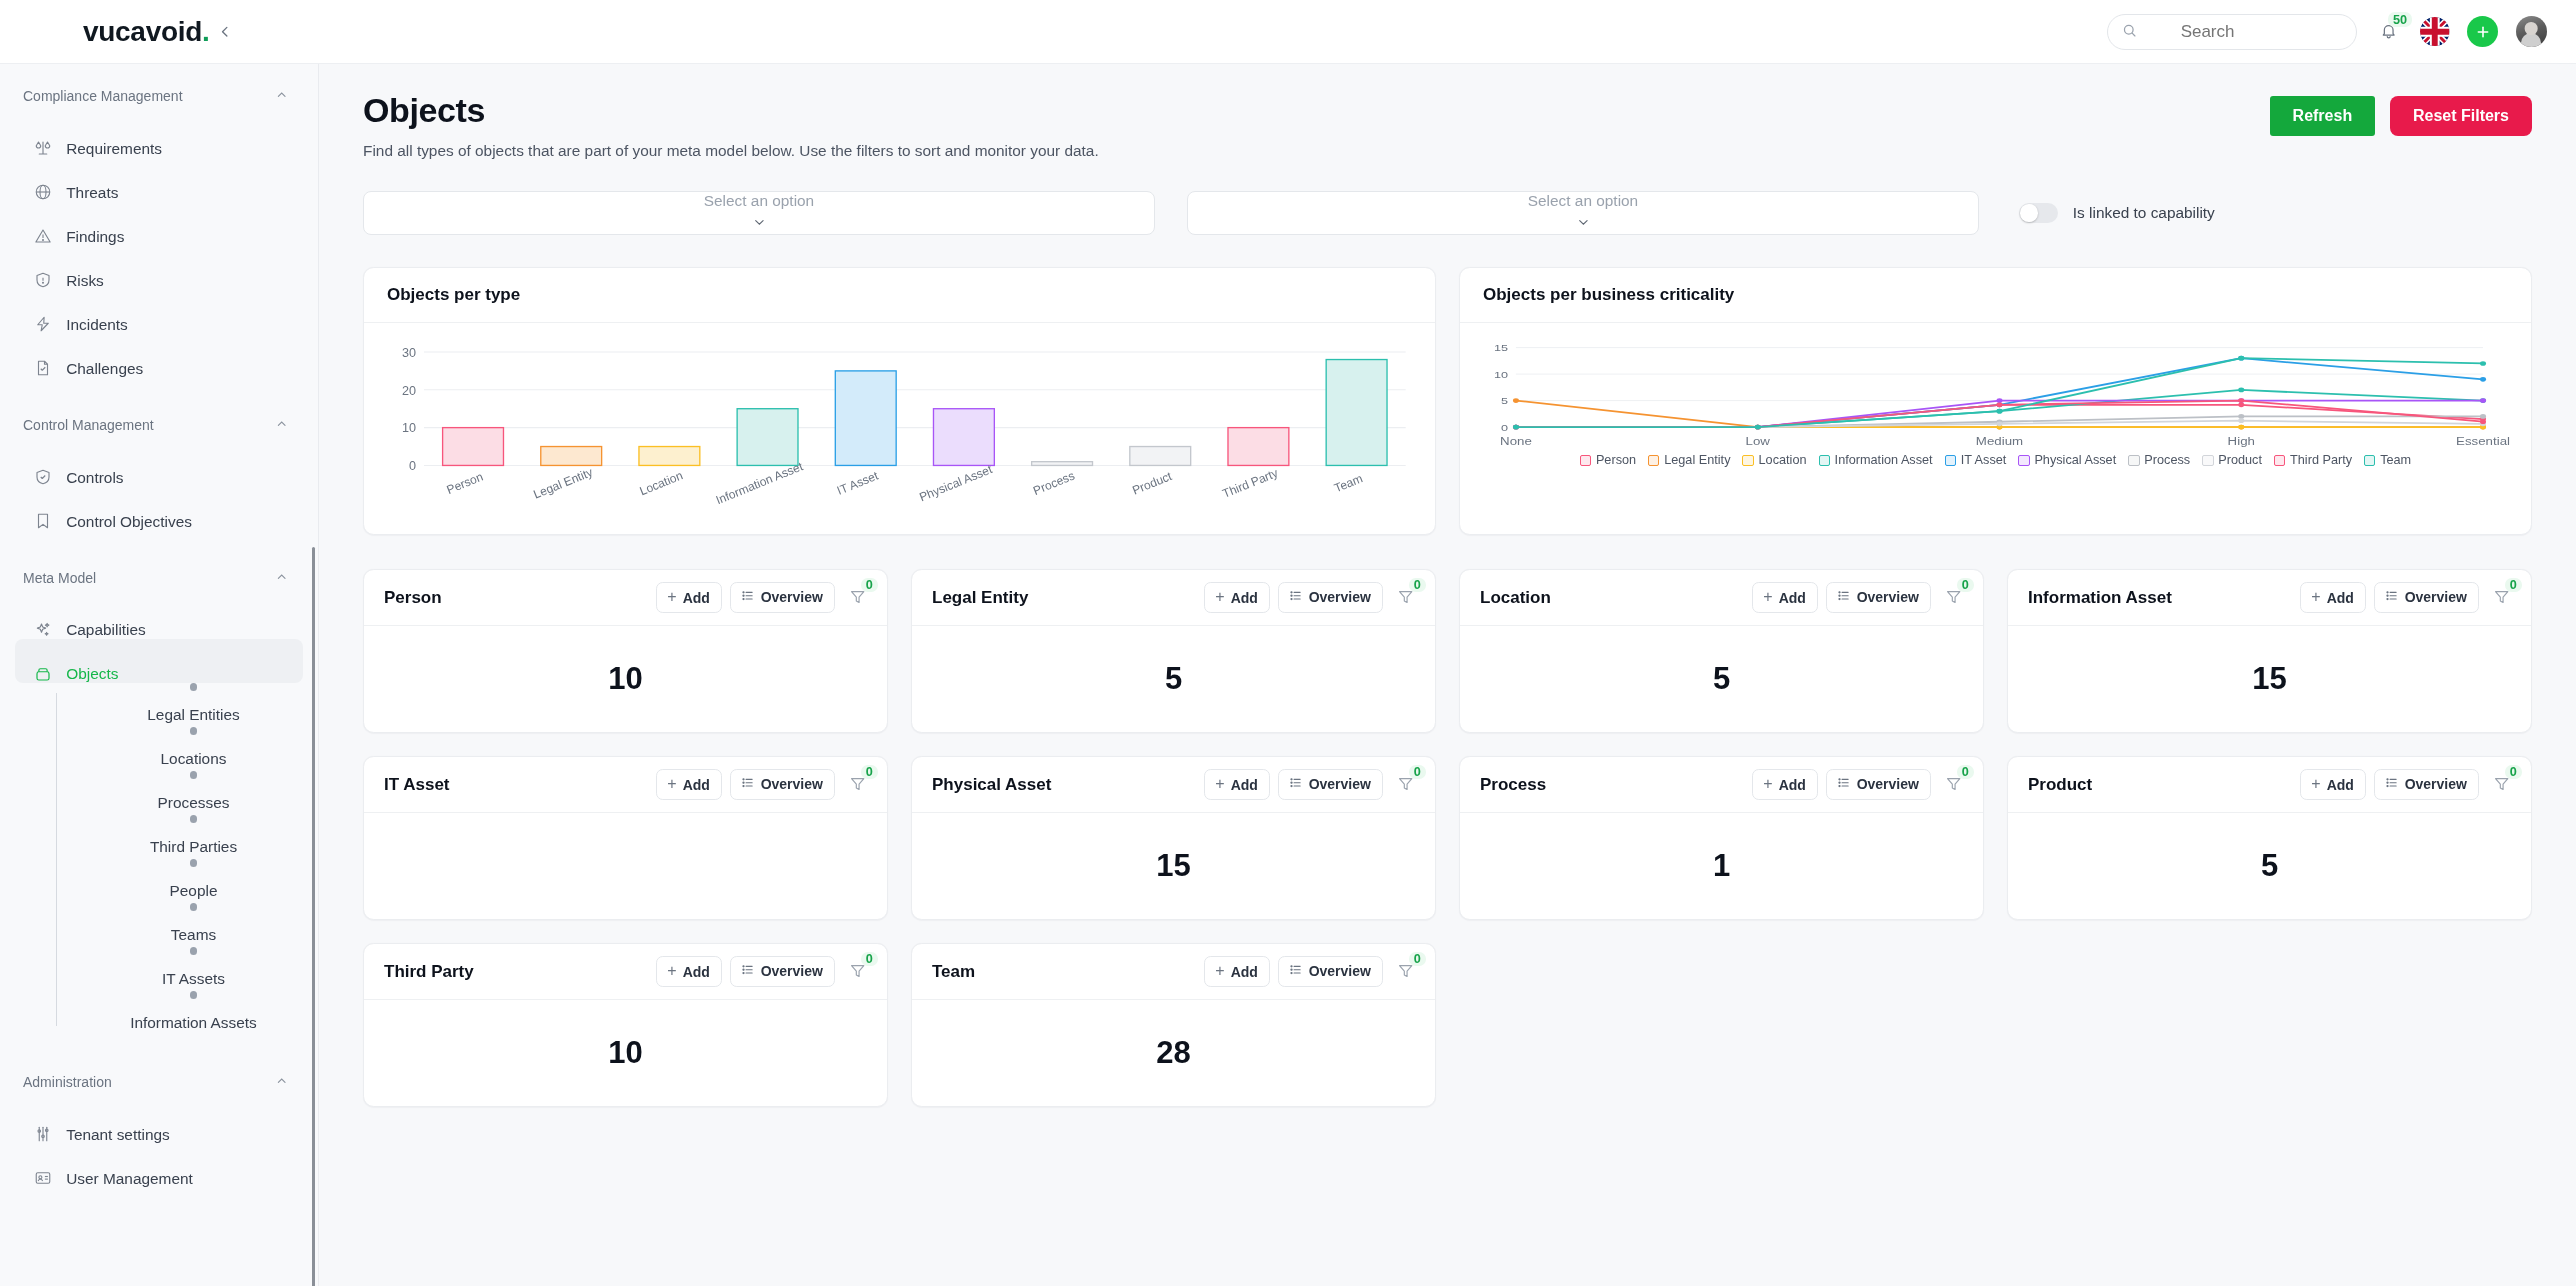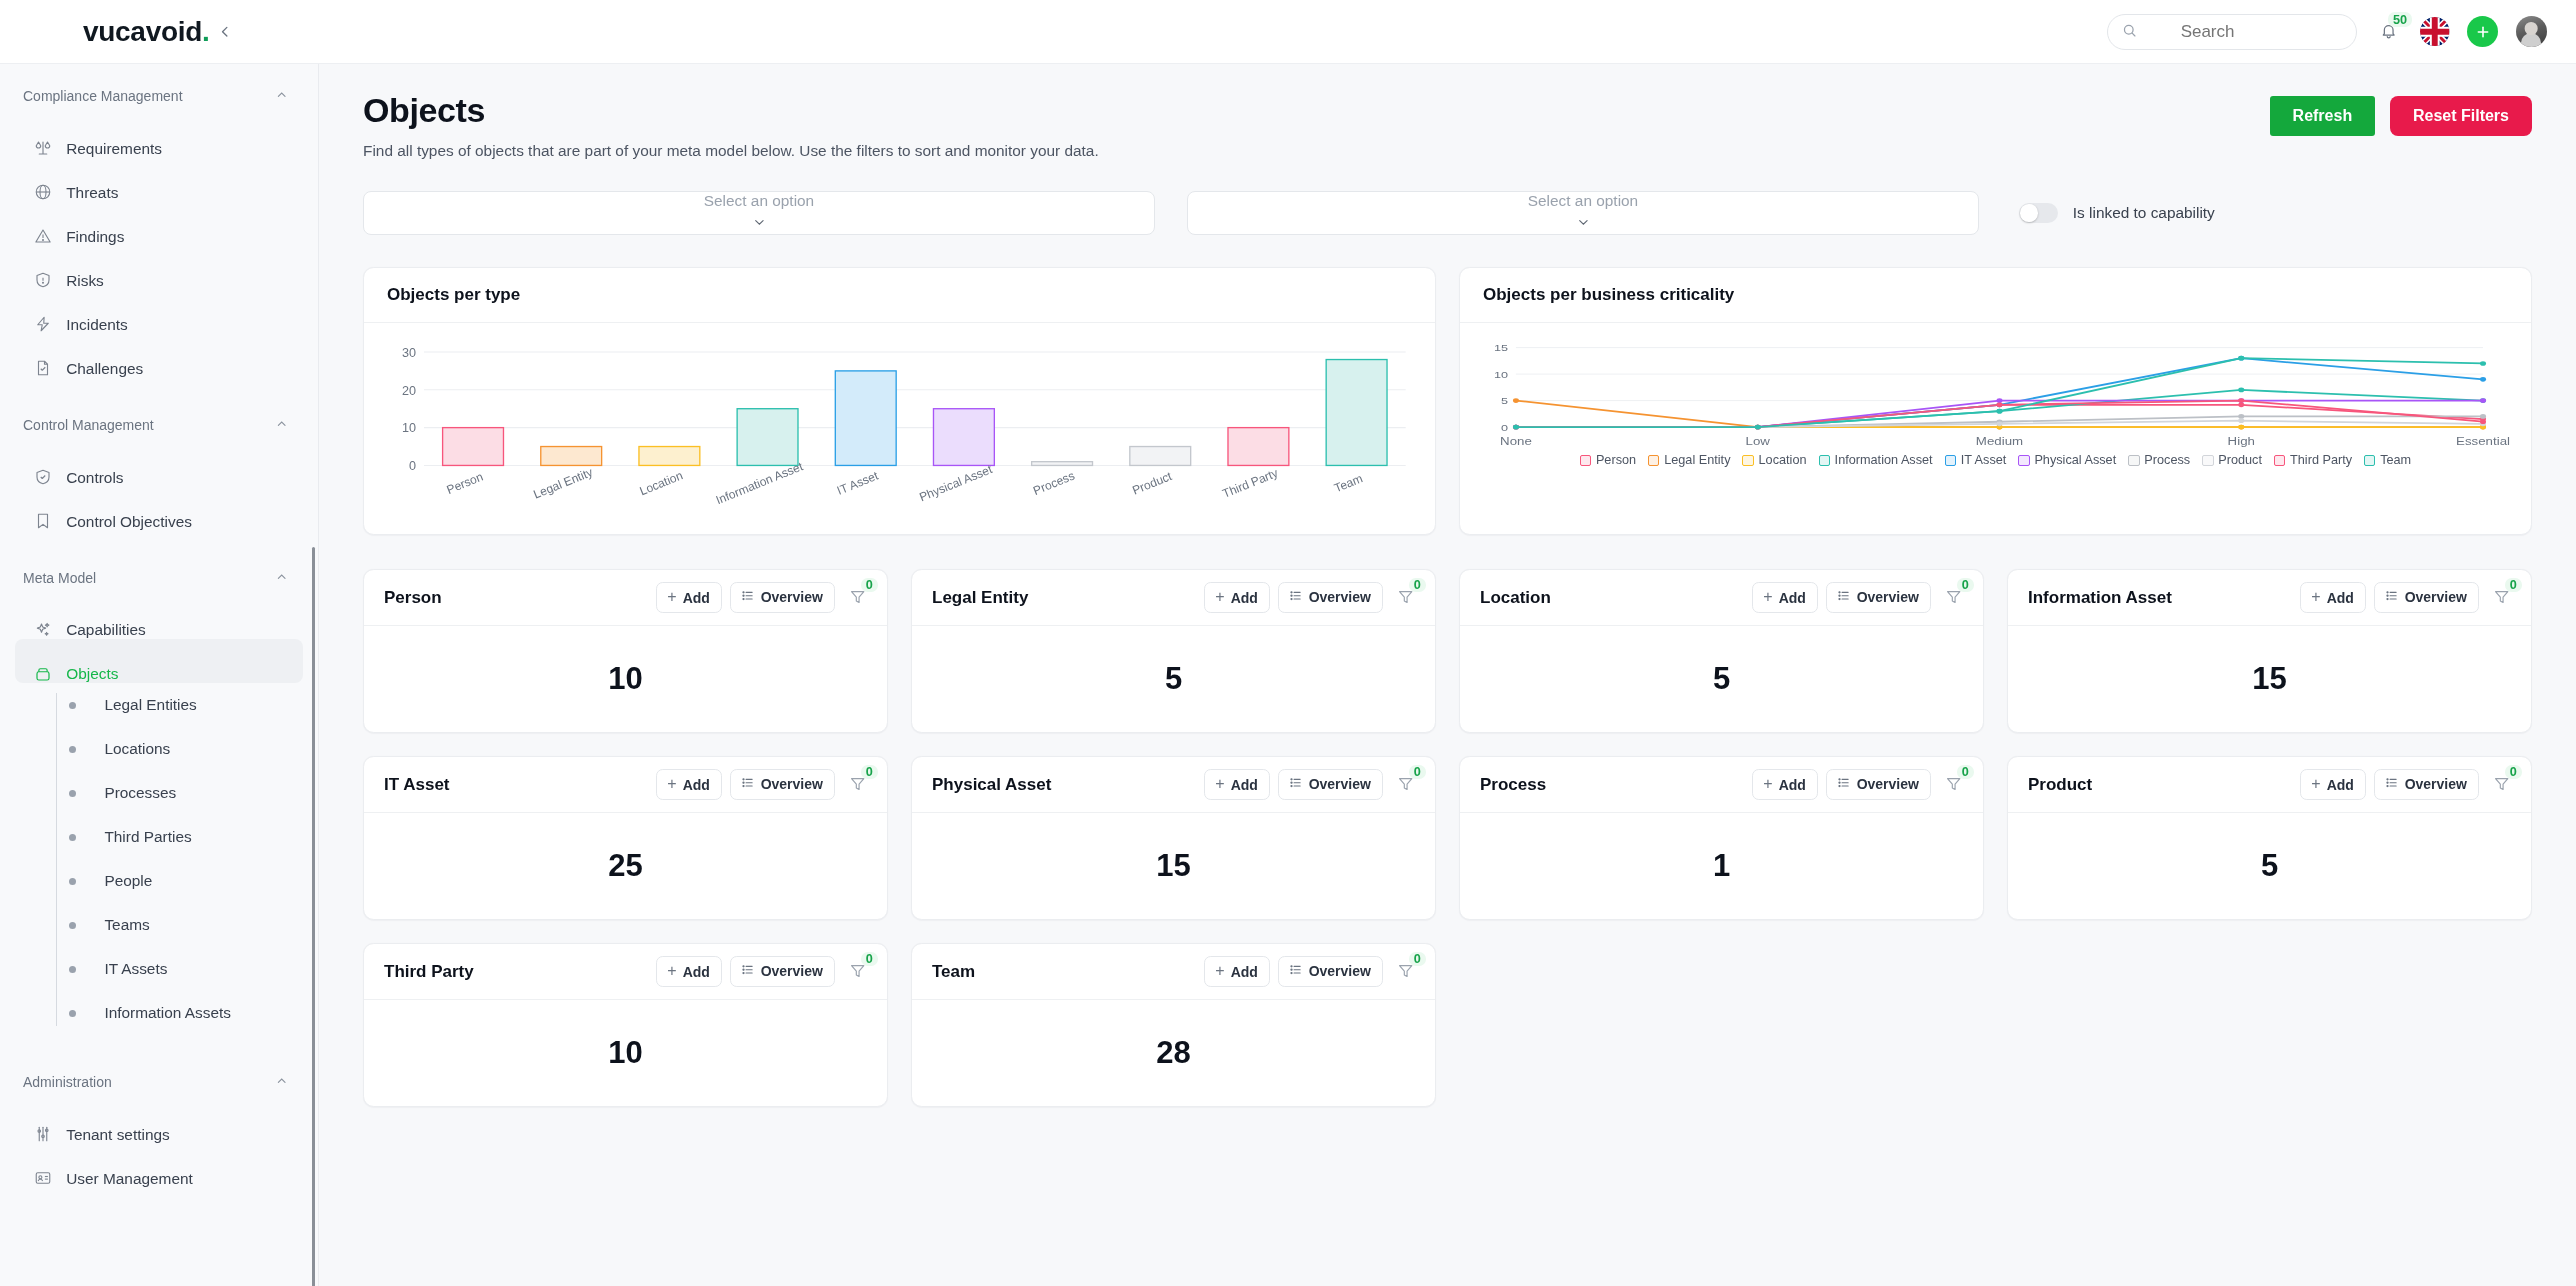--- a/index.html
+++ b/index.html
@@ -75,22 +75,22 @@
     font-size: 15.4px; color: #39414e; cursor: pointer;
   }
   .sb-item.active { background: #eef0f3; color: #15b74a; font-weight: 500; }
   .sb-item .ic { width: 19px; height: 19px; flex: 0 0 19px; display:flex; align-items:center; justify-content:center;}
   .sb-sub-wrap { position: relative; margin-left: 0; }
   .sb-sub-wrap::before {
     content: ""; position: absolute; left: 56px; top: 9.4px; bottom: 9.4px;
     width: 1.3px; background: #d6dae0;
   }
   .sb-sub {
-    display: flex; align-items: center; gap: 28px; height: 44px;
-    padding-left: 69px; font-size: 15.4px; color: #39414e; cursor: pointer; position: relative;
+    display: flex; align-items: center; gap: 15px; height: 44px;
+    padding-left: 69px; font-size: 15.4px; color: #39414e; cursor: pointer; position: relative; flex-direction: column;
   }
   .sb-sub .bullet {
     width: 7.4px; height: 7.4px; border-radius: 50%; background: #9aa2ad; flex: 0 0 7.4px;
     position: relative; z-index: 2;
   }
   .sb-gap { height: 29.5px; }
   .sb-scroll {
     position: absolute; right: 2.7px; top: 483px; width: 3.4px; height: 745px;
     background: #8a8f97; border-radius: 2px;
   }
@@ -782,21 +782,20 @@
         </button>
         <span class="filter-chip">
           <span>
             <svg width="17.4" height="17.4" viewBox="0 0 24 24" fill="none" stroke="#9aa2ad" stroke-width="1.6" stroke-linejoin="round">
                     <path d="M3.5 5h17l-6.6 7.6V20l-3.8-2.2v-5.2z"></path>
                   </svg>
           </span>
           <span class="cnt">0</span>
         </span>
       </div>
-      <div class="obj-value">25</div>
     </div>
     <div class="card obj-card">
       <div class="obj-head">
         <span class="obj-title">Physical Asset</span>
         <button class="mini-btn">
           <span class="plus">+</span>
           <span>Add</span>
         </button>
         <button class="mini-btn">
           <span>

